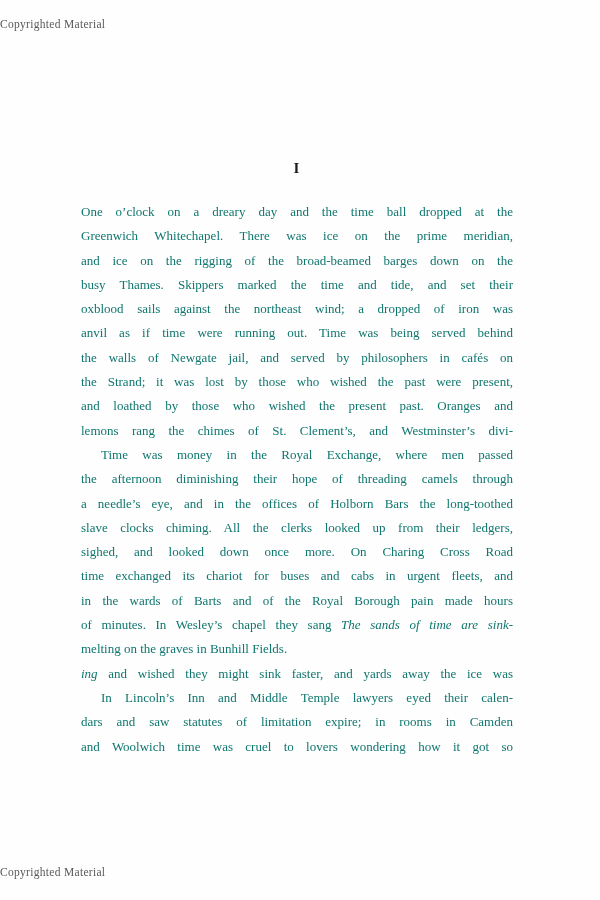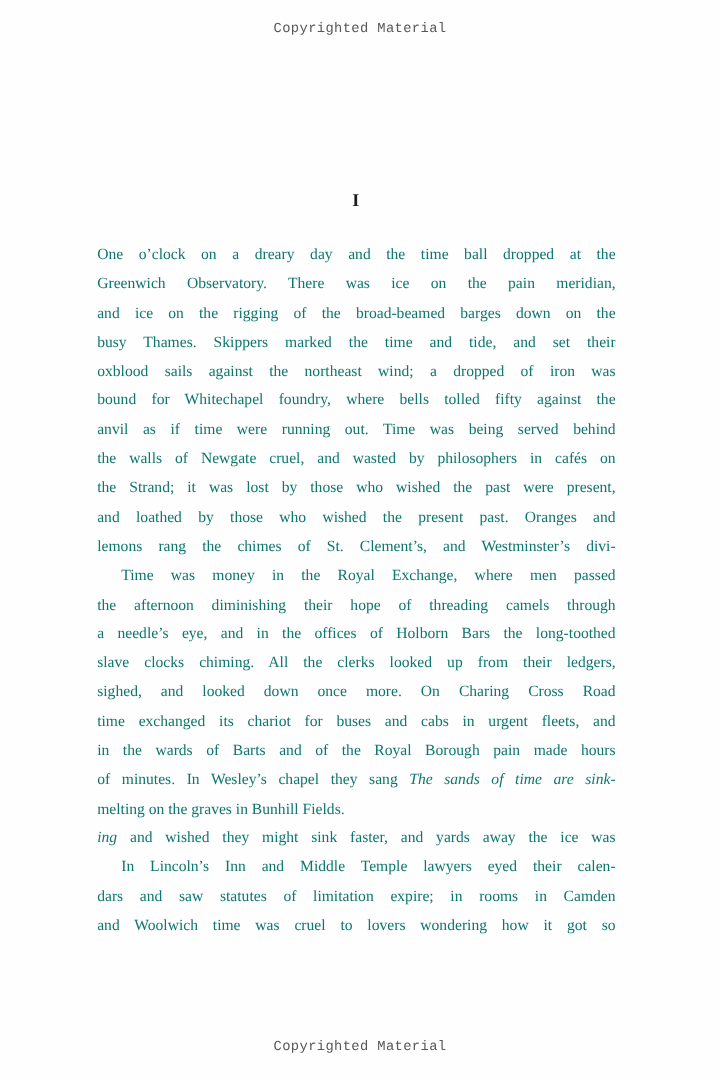--- a/index.html
+++ b/index.html
@@ -12,22 +12,21 @@
     width: 600px;
     height: 900px;
     background: #fefefe;
     overflow: hidden;
     font-family: "Liberation Serif", serif;
   }
   .notice {
     position: absolute;
     left: 0;
     width: 600px;
-    text-align: center;
-    font-family: Liberation Mono, monospace;
+    font-family: Liberation Serif, serif;
     font-size: 11.5px;
     letter-spacing: 0.3px;
     color: #58585a;
   }
   .notice.top { top: 18px; }
   .notice.bottom { top: 866px; }
   .chapter {
     position: absolute;
     top: 158px;
     left: 81px;
@@ -69,27 +68,26 @@
 </head>
 <body>
 
 <div class="page">
   <div class="notice top">Copyrighted Material</div>
 
   <div class="chapter">I</div>
 
   <div class="body-text">
       <div class="line"><span>One o’clock on a dreary day and the time ball dropped at the</span></div>
-      <div class="line"><span>Greenwich Observatory. There was ice on the pain meridian,</span></div>
+      <div class="line"><span>Greenwich Whitechapel. There was ice on the prime meridian,</span></div>
       <div class="line"><span>and ice on the rigging of the broad-beamed barges down on the</span></div>
       <div class="line"><span>busy Thames. Skippers marked the time and tide, and set their</span></div>
       <div class="line"><span>oxblood sails against the northeast wind; a dropped of iron was</span></div>
-      <div class="line"><span>bound for Whitechapel foundry, where bells tolled fifty against the</span></div>
       <div class="line"><span>anvil as if time were running out. Time was being served behind</span></div>
-      <div class="line"><span>the walls of Newgate cruel, and wasted by philosophers in cafés on</span></div>
+      <div class="line"><span>the walls of Newgate jail, and served by philosophers in cafés on</span></div>
       <div class="line"><span>the Strand; it was lost by those who wished the past were present,</span></div>
       <div class="line"><span>and loathed by those who wished the present past. Oranges and</span></div>
       <div class="line"><span>lemons rang the chimes of St. Clement’s, and Westminster’s divi-</span></div>
       <div class="line indent"><span>Time was money in the Royal Exchange, where men passed</span></div>
       <div class="line"><span>the afternoon diminishing their hope of threading camels through</span></div>
       <div class="line"><span>a needle’s eye, and in the offices of Holborn Bars the long-toothed</span></div>
       <div class="line"><span>slave clocks chiming. All the clerks looked up from their ledgers,</span></div>
       <div class="line"><span>sighed, and looked down once more. On Charing Cross Road</span></div>
       <div class="line"><span>time exchanged its chariot for buses and cabs in urgent fleets, and</span></div>
       <div class="line"><span>in the wards of Barts and of the Royal Borough pain made hours</span></div>

